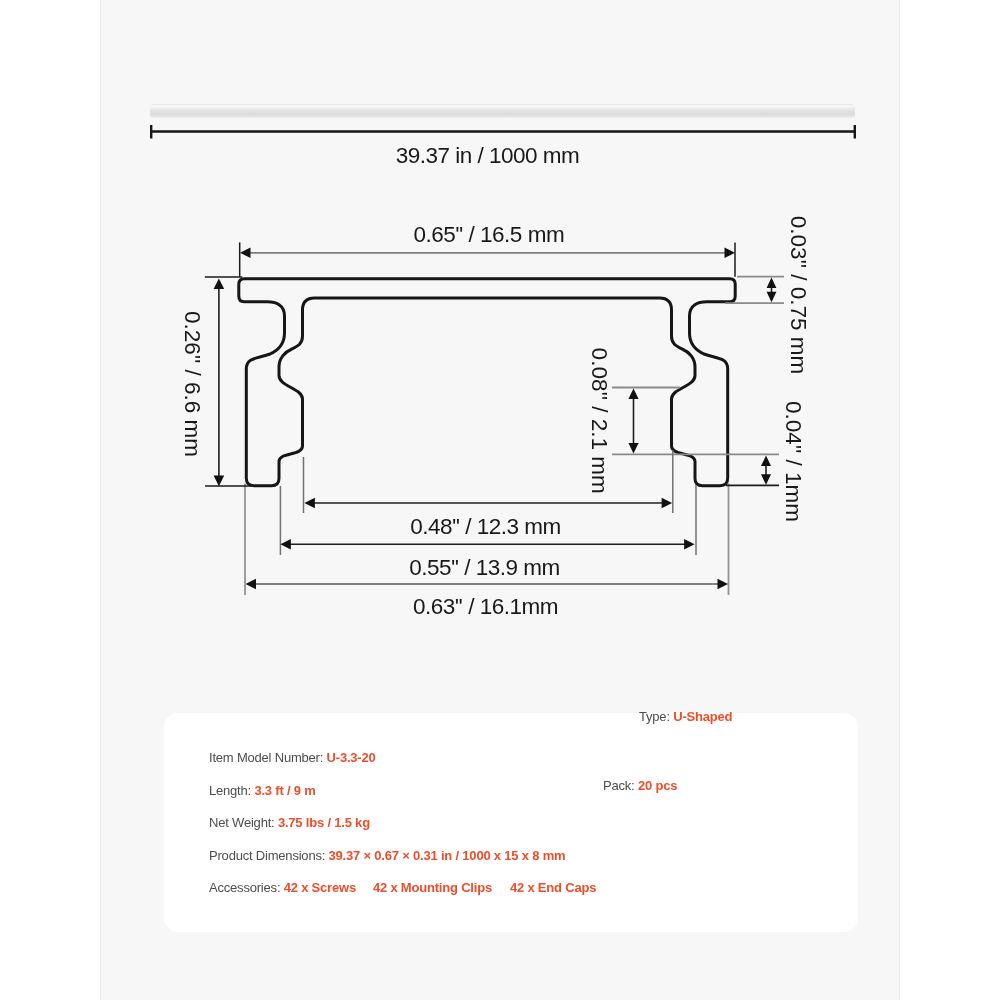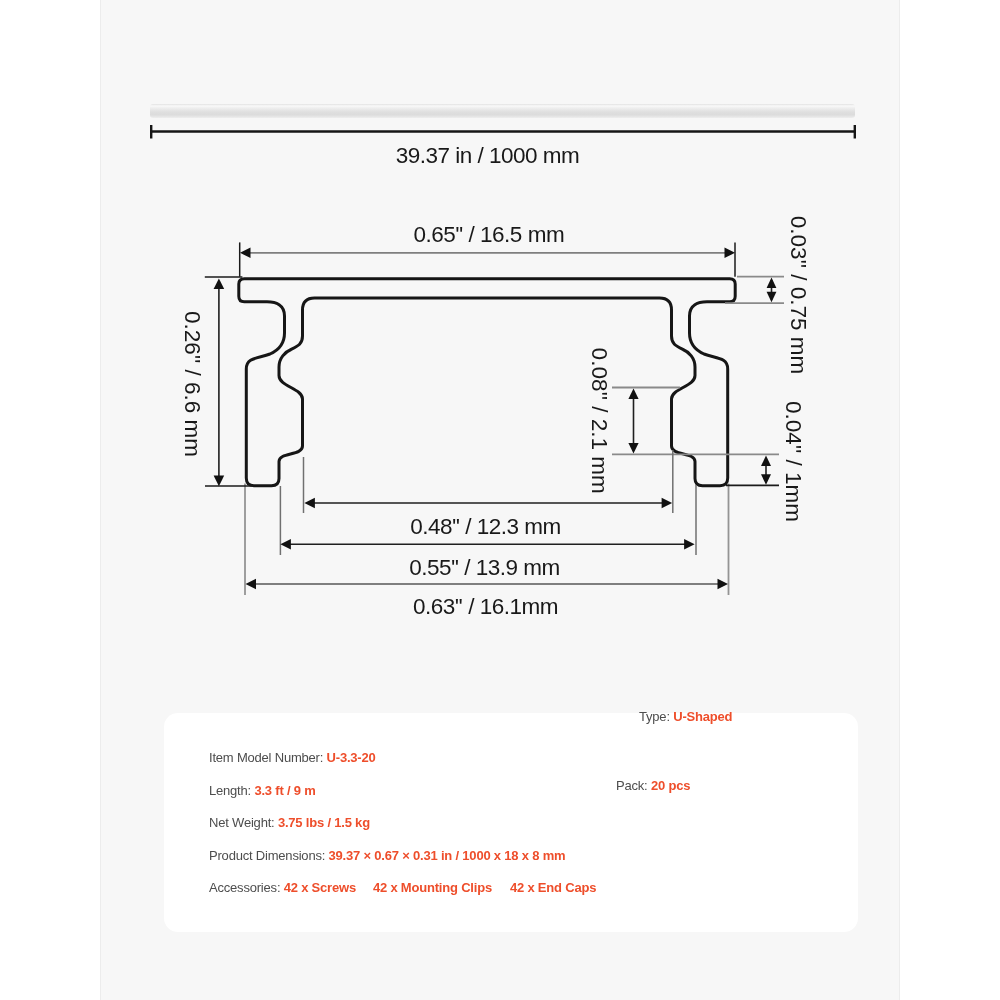--- a/index.html
+++ b/index.html
@@ -142,16 +142,16 @@
   <g font-family="Liberation Sans, sans-serif" font-size="22.5" fill="#191919" letter-spacing="0">
     <text x="184.5" y="384" text-anchor="middle" transform="rotate(90 184.5 384)">0.26'' / 6.6 mm</text>
     <text x="791" y="295" text-anchor="middle" transform="rotate(90 791 295)">0.03'' / 0.75 mm</text>
     <text x="591.5" y="420.7" text-anchor="middle" transform="rotate(90 591.5 420.7)">0.08'' / 2.1 mm</text>
     <text x="786" y="461.5" text-anchor="middle" transform="rotate(90 786 461.5)">0.04'' / 1mm</text>
   </g>
 </svg>
 <div class="row" style="left:209px;top:750px;">Item Model Number: <span class="v">U-3.3-20</span></div>
 <div class="row" style="left:209px;top:783px;">Length: <span class="v">3.3 ft / 9 m</span></div>
 <div class="row" style="left:209px;top:815px;">Net Weight: <span class="v">3.75 lbs / 1.5 kg</span></div>
-<div class="row" style="left:209px;top:848px;">Product Dimensions: <span class="v">39.37 × 0.67 × 0.31 in / 1000 x 18 x 8 mm</span></div>
+<div class="row" style="left:209px;top:848px;">Product Dimensions: <span class="v">39.37 × 0.67 × 0.31 in / 1000 x 15 x 8 mm</span></div>
 <div class="row" style="left:209px;top:880px;">Accessories: <span class="v">42 x Screws</span><span style="display:inline-block;width:17px;"></span><span class="v">42 x Mounting Clips</span><span style="display:inline-block;width:18px;"></span><span class="v">42 x End Caps</span></div>
 <div class="row" style="left:639px;top:709px;">Type: <span class="v">U-Shaped</span></div>
-<div class="row" style="left:616px;top:778px;">Pack: <span class="v">20 pcs</span></div>
+<div class="row" style="left:603px;top:778px;">Pack: <span class="v">20 pcs</span></div>
 
 </body></html>

